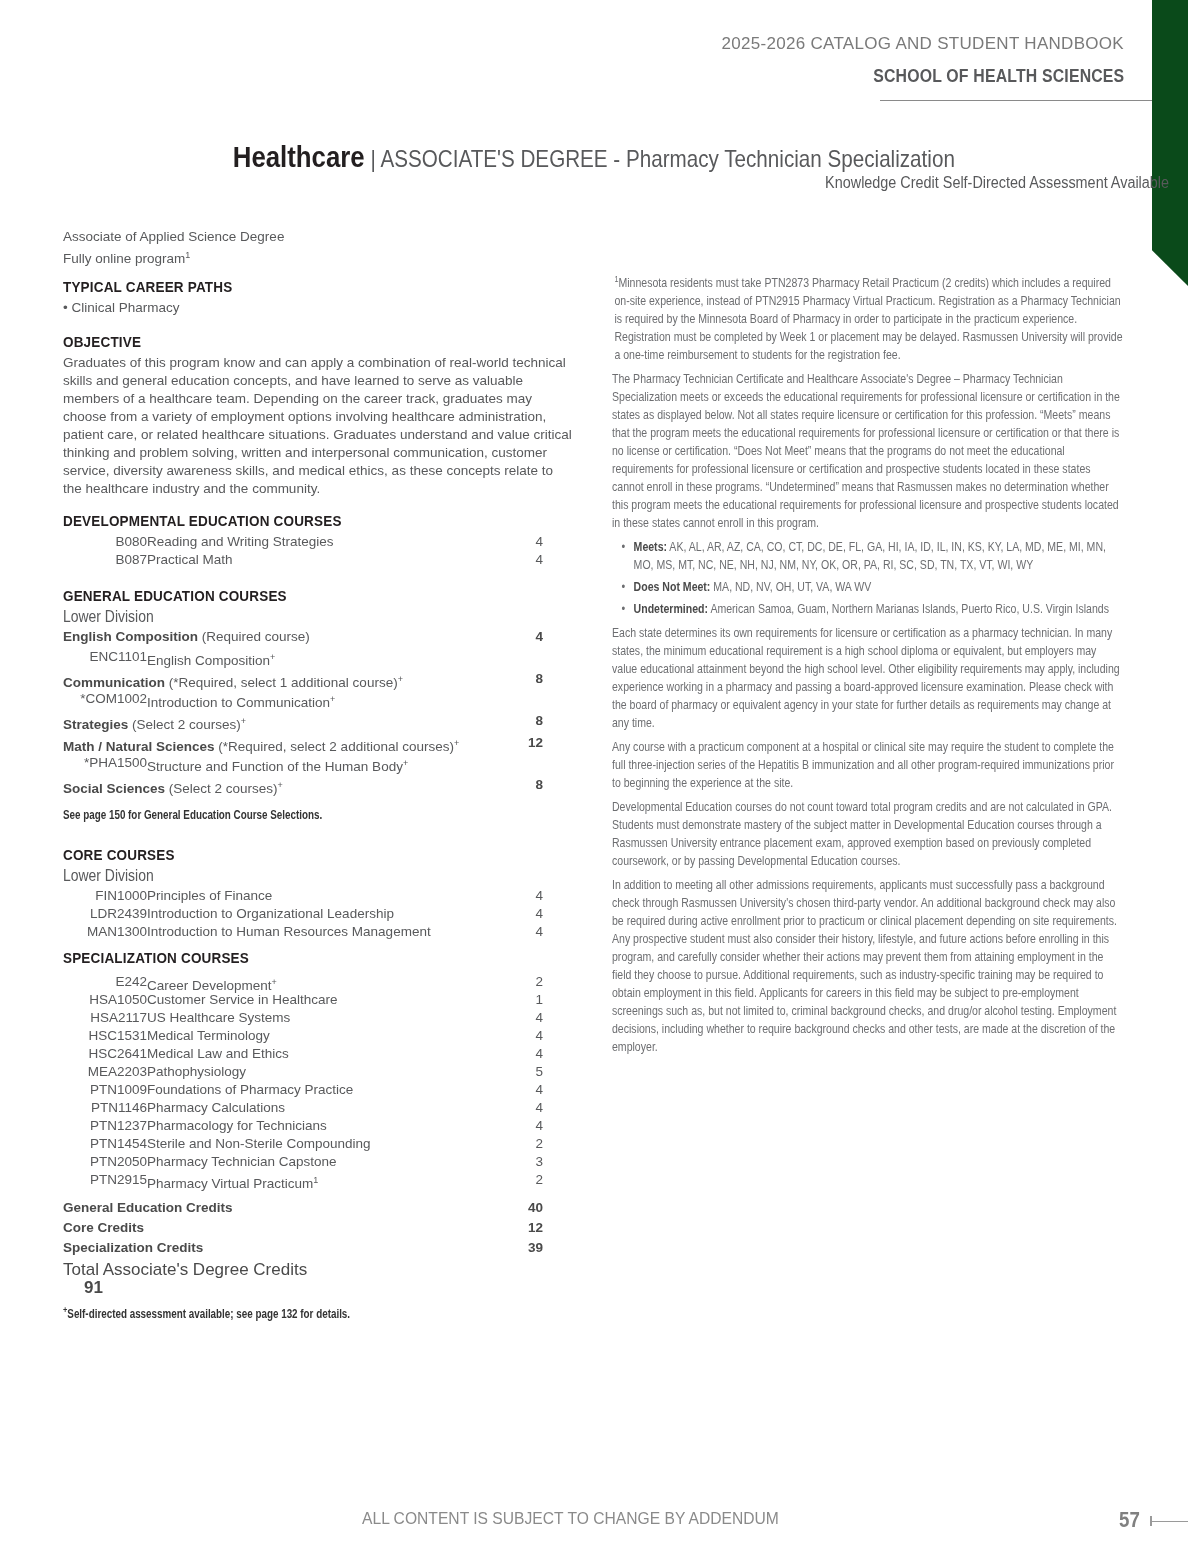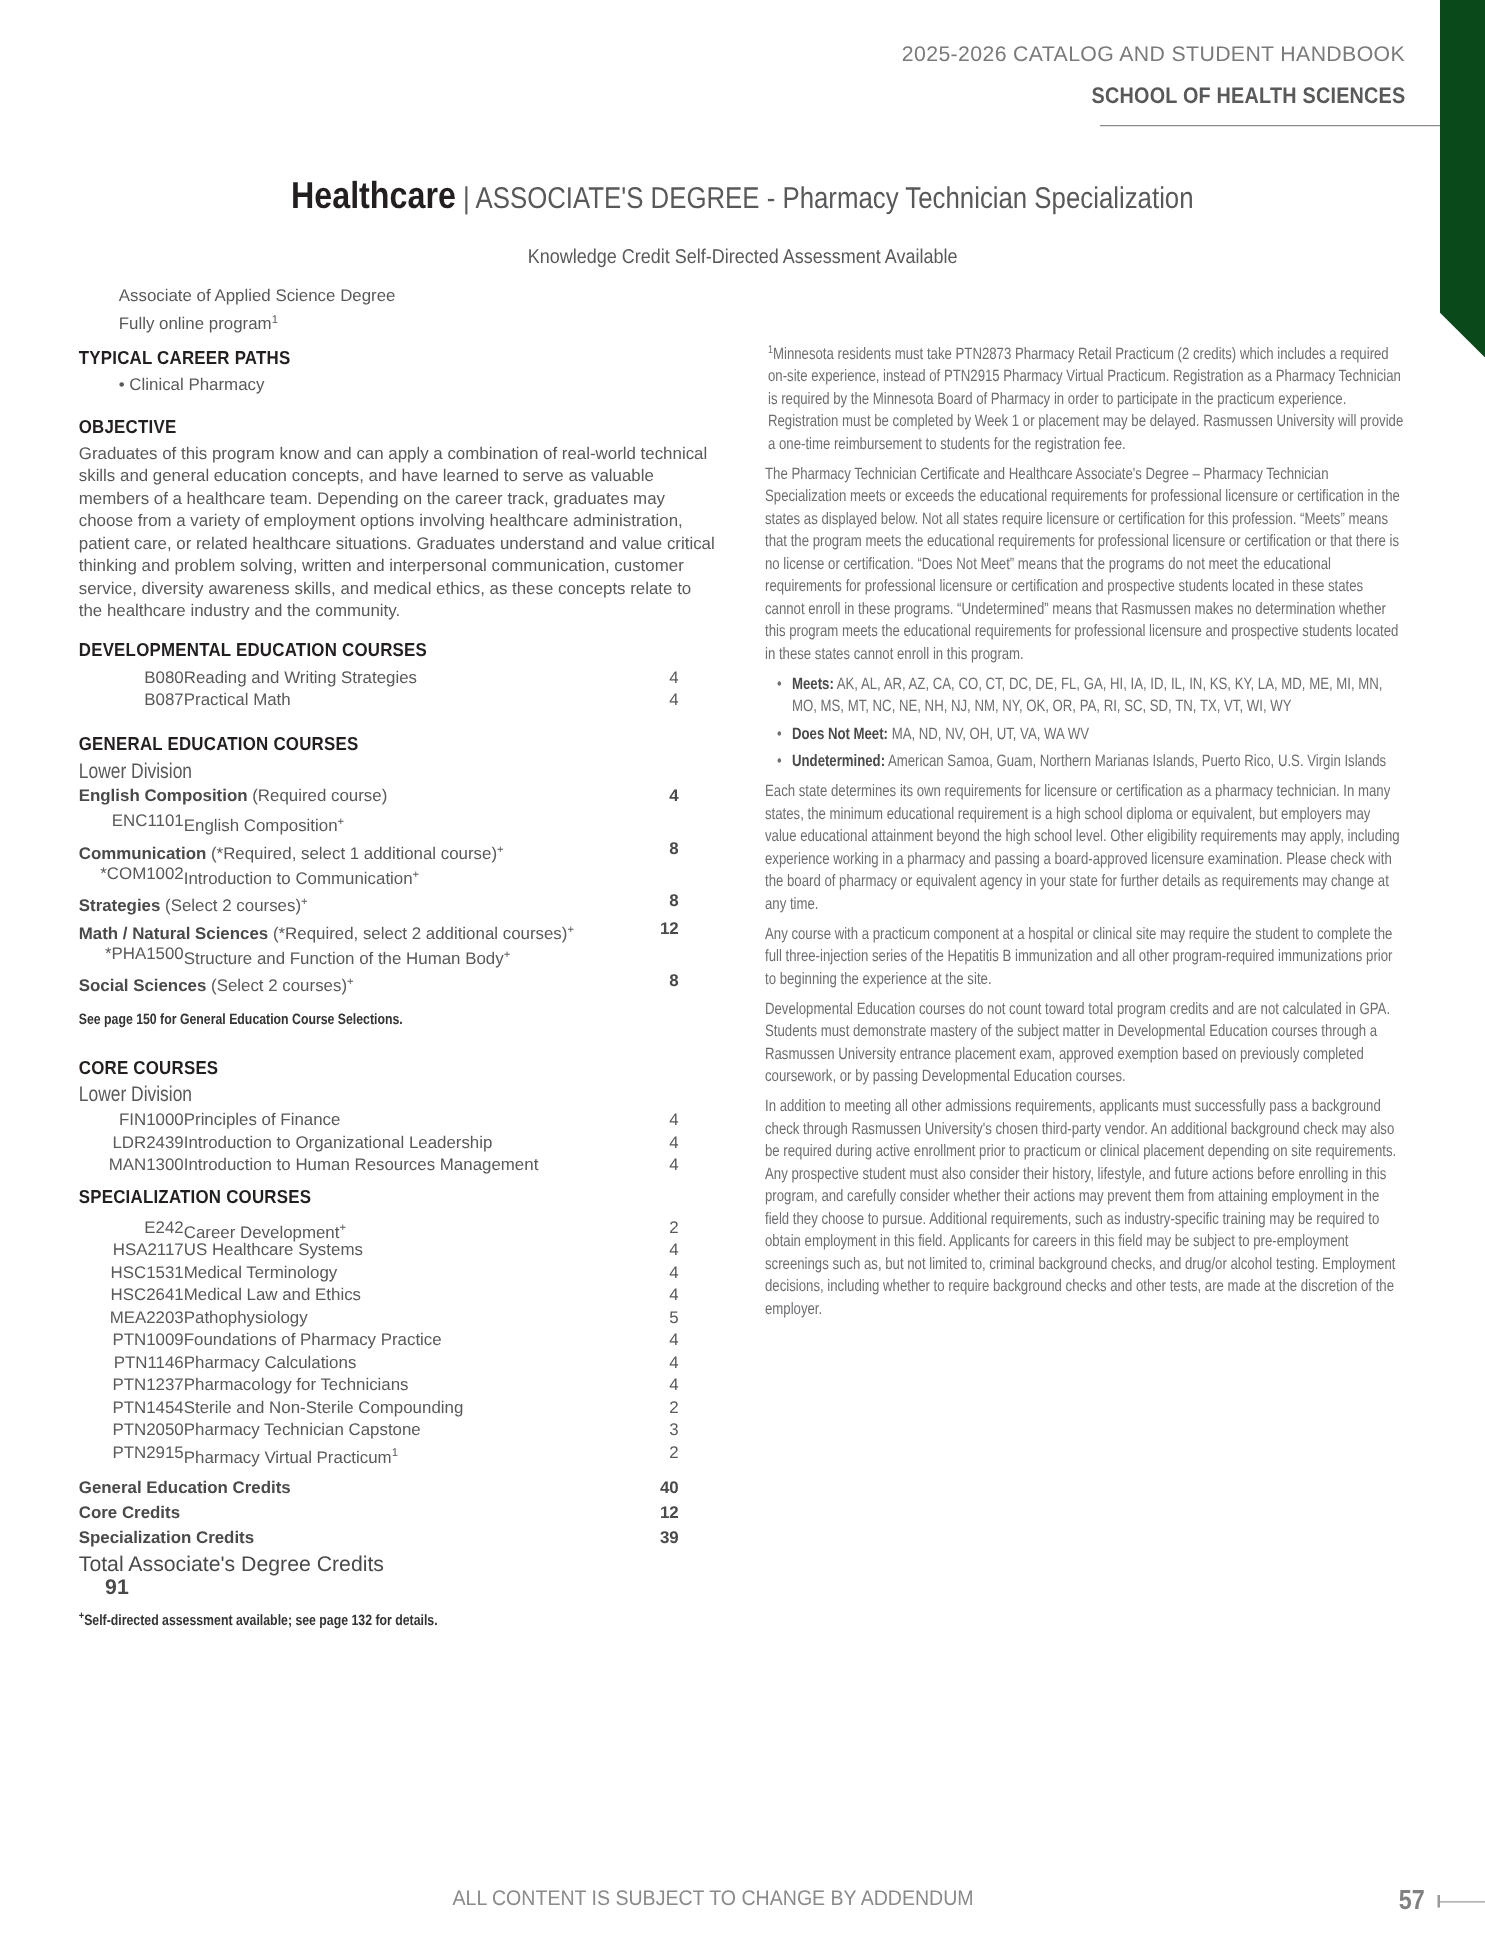--- a/index.html
+++ b/index.html
@@ -11,25 +11,25 @@
 
     .hdr-catalog { position: absolute; right: 64px; top: 34px; font-size: 17px; color: #7a7a7a; letter-spacing: 0.3px; text-align: center; }
     .hdr-school { position: absolute; right: 64px; top: 66px; font-size: 18px; font-weight: bold; color: #58595b; transform: scaleX(0.88); transform-origin: right center; letter-spacing: 0.2px; }
     .hdr-rule { position: absolute; left: 880px; top: 100px; width: 272px; height: 1px; background: #8a8a8a; }
 
     .title-wrap { position: absolute; left: 0; width: 1188px; top: 140px; text-align: center; }
     .title-line { display: inline-block; transform: scaleX(0.86); white-space: nowrap; }
     .title-main { font-size: 30px; font-weight: bold; color: #231f20; }
     .title-sep { font-size: 24px; color: #58595b; }
     .title-sub { font-size: 24px; color: #58595b; }
-    .subtitle { position: absolute; left: 0; width: 1188px; top: 197px; text-align: center; }
+    .subtitle { position: absolute; left: 0; width: 1188px; top: 174px; text-align: right; }
     .subtitle span { display: inline-block; font-size: 16px; color: #58595b; transform: scaleX(0.9); }
 
     .left { position: absolute; left: 63px; top: 228px; width: 480px; font-size: 13.5px; line-height: 18px; }
-    .left .line { white-space: nowrap; margin-left: 32px; }
+    .left .line { white-space: nowrap; }
     .h2 { font-weight: bold; font-size: 15px; color: #231f20; margin-top: 10px; margin-bottom: 3px; transform: scaleX(0.9); transform-origin: left; white-space: nowrap; letter-spacing: 0.2px; }
     .sub-div { font-size: 17px; color: #58595b; transform: scaleX(0.82); transform-origin: left; white-space: nowrap; margin-bottom: 2px; }
     .para { font-size: 13.5px; line-height: 18px; color: #58595b; }
     .row { display: flex; white-space: nowrap; height: 18px; }
     .row .code { width: 84px; text-align: right; }
     .row .name { flex: 1; }
     .row .cr { width: 40px; text-align: right; }
     .cat-row { display: flex; white-space: nowrap; margin-top: 4px; height: 18px; }
     .cat-row .cat { flex: 1; }
     .cat-row .cat b { color: #4a4a4a; }
@@ -158,20 +158,25 @@
     </div>
 
   <div class="h2" style="margin-top:8px">SPECIALIZATION COURSES</div>
   <div style="margin-top:6px">
     <div class="row">
         <span class="code">E242</span>
         <span class="name"><span>Career Development</span><sup>+</sup></span>
         <span class="cr">2</span>
       </div>
     <div class="row">
+        <span class="code">HSA1050</span>
+        <span class="name">Customer Service in Healthcare</span>
+        <span class="cr">1</span>
+      </div>
+    <div class="row">
         <span class="code">HSA2117</span>
         <span class="name">US Healthcare Systems</span>
         <span class="cr">4</span>
       </div>
     <div class="row">
         <span class="code">HSC1531</span>
         <span class="name">Medical Terminology</span>
         <span class="cr">4</span>
       </div>
     <div class="row">

